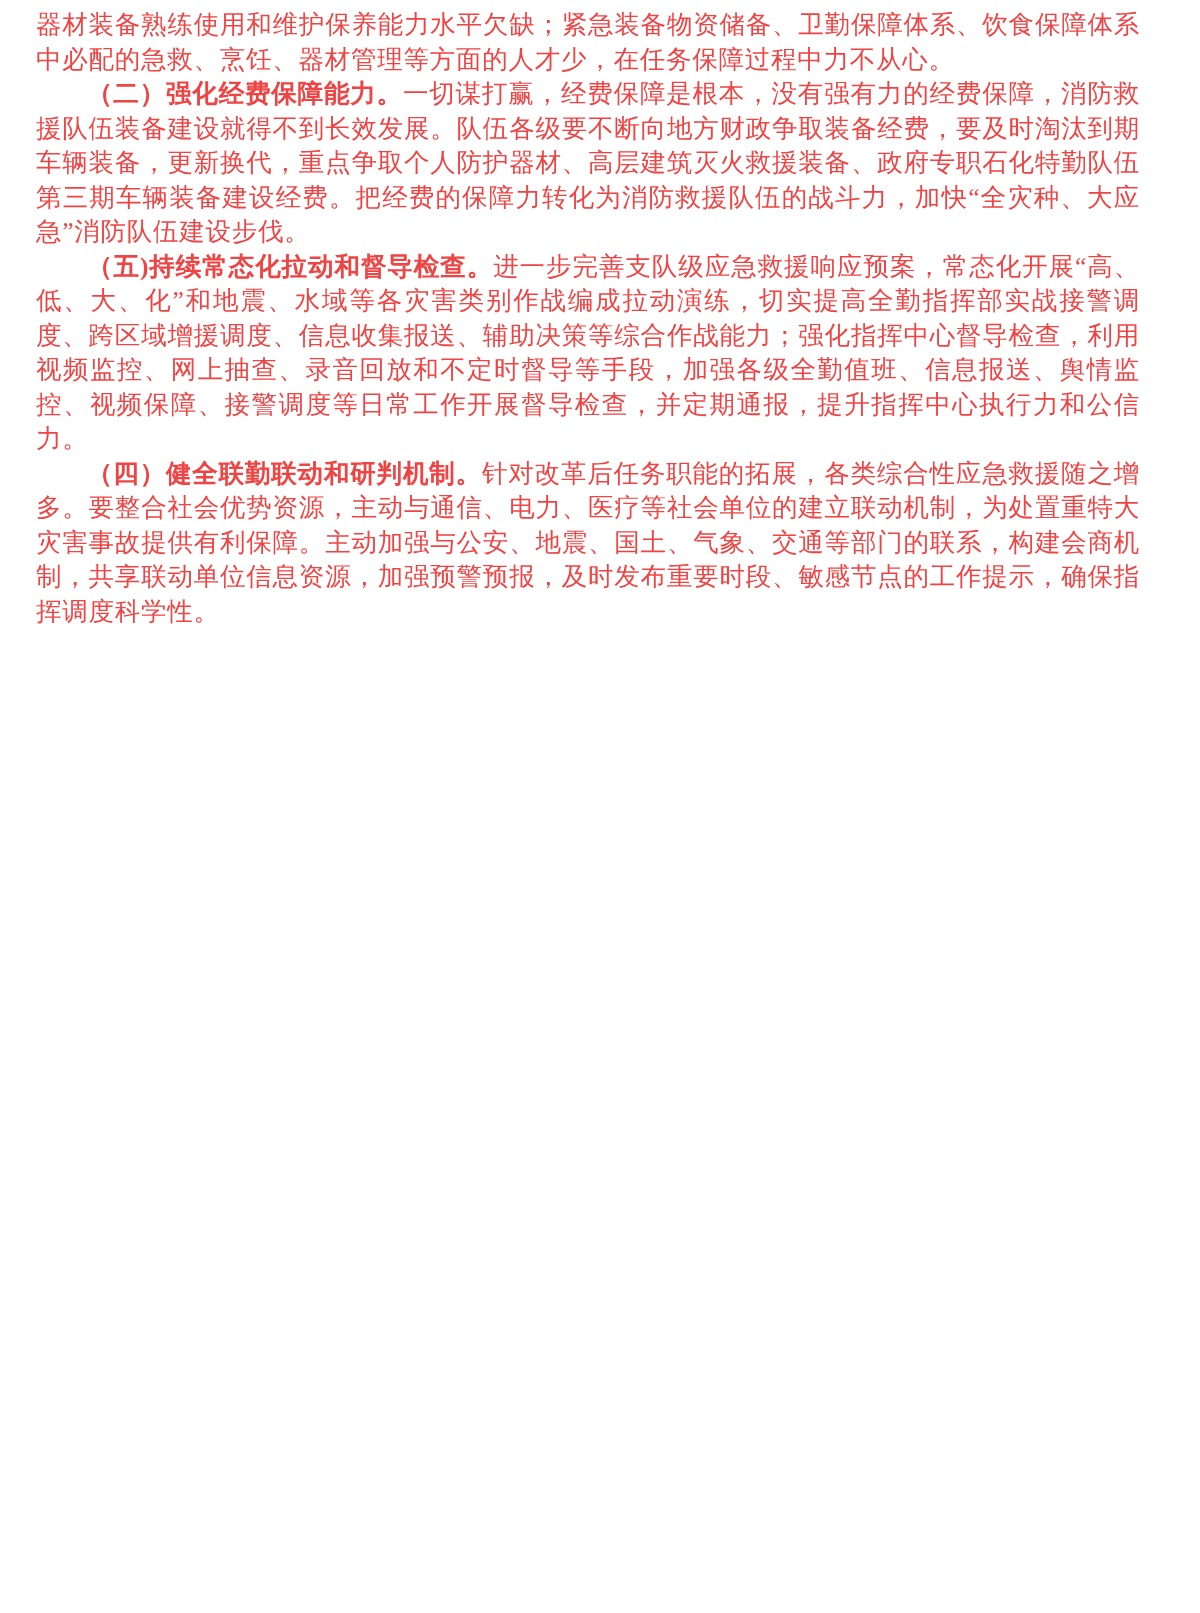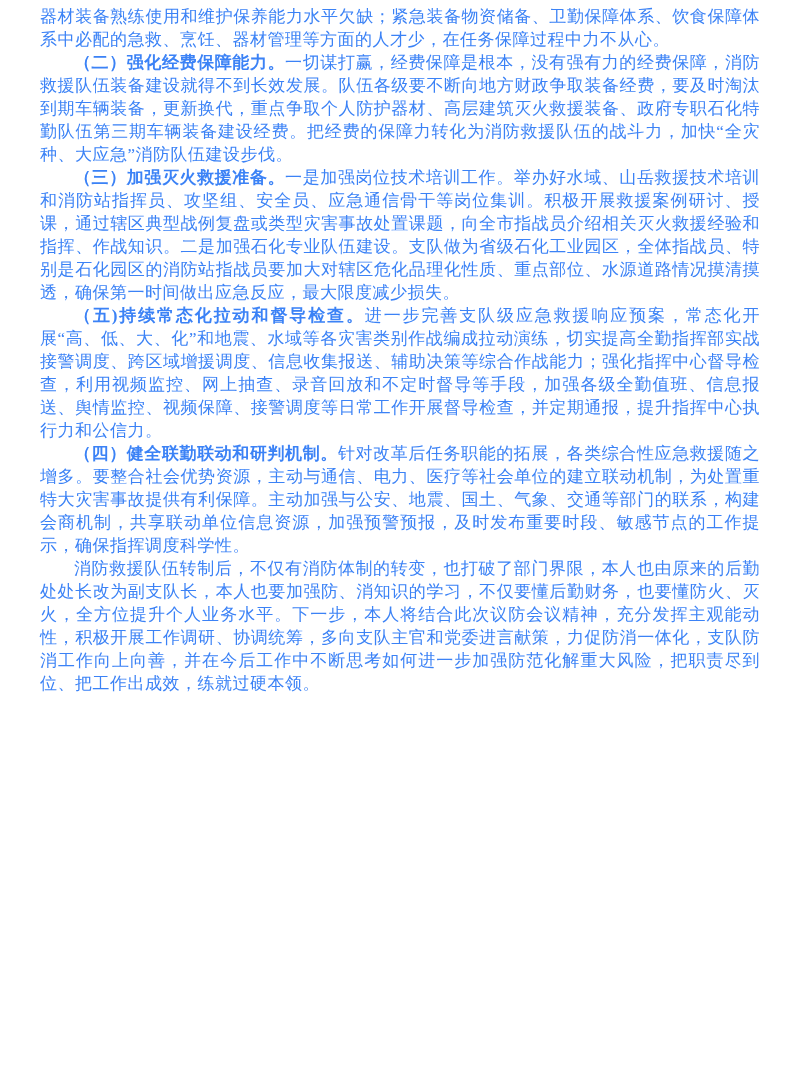--- a/index.html
+++ b/index.html
@@ -4,27 +4,27 @@
 <style>
   html, body {
     margin: 0;
     padding: 0;
     background: #ffffff;
   }
   .page {
     width: 800px;
     min-height: 1075px;
     box-sizing: border-box;
-    padding: 5px 40px 40px 40px;
+    padding: 5px 40px 40px 24px;
     background: #ffffff;
     font-family: "Liberation Serif", "DejaVu Serif", serif;
     font-size: 17px;
     line-height: 23px;
     letter-spacing: 0.5px;
-    color: #3b82f6;
+    color: #ef4444;
     text-align: justify;
     text-justify: inter-ideograph;
   }
   .para {
     margin: 0;
     text-indent: 2em;
   }
   .para.no-indent {
     text-indent: 0;
   }
@@ -39,21 +39,19 @@
 <body>
 
 <div class="page">
 
   <p class="para no-indent">器材装备熟练使用和维护保养能力水平欠缺；紧急装备物资储备、卫勤保障体系、饮食保障体系中必配的急救、烹饪、器材管理等方面的人才少，在任务保障过程中力不从心。</p>
 
 
 
   <p class="para"><b class="lead">（二）强化经费保障能力。</b><span>一切谋打赢，经费保障是根本，没有强有力的经费保障，消防救援队伍装备建设就得不到长效发展。队伍各级要不断向地方财政争取装备经费，要及时淘汰到期车辆装备，更新换代，重点争取个人防护器材、高层建筑灭火救援装备、政府专职石化特勤队伍第三期车辆装备建设经费。把经费的保障力转化为消防救援队伍的战斗力，加快“全灾种、大应急”消防队伍建设步伐。</span></p>
 
-  <p class="para"><b class="lead">（三）加强灭火救援准备。</b><span>一是加强岗位技术培训工作。举办好水域、山岳救援技术培训和消防站指挥员、攻坚组、安全员、应急通信骨干等岗位集训。积极开展救援案例研讨、授课，通过辖区典型战例复盘或类型灾害事故处置课题，向全市指战员介绍相关灭火救援经验和指挥、作战知识。二是加强石化专业队伍建设。支队做为省级石化工业园区，全体指战员、特别是石化园区的消防站指战员要加大对辖区危化品理化性质、重点部位、水源道路情况摸清摸透，确保第一时间做出应急反应，最大限度减少损失。</span></p>
 
   <p class="para"><b class="lead">（五)持续常态化拉动和督导检查。</b><span>进一步完善支队级应急救援响应预案，常态化开展“高、低、大、化”和地震、水域等各灾害类别作战编成拉动演练，切实提高全勤指挥部实战接警调度、跨区域增援调度、信息收集报送、辅助决策等综合作战能力；强化指挥中心督导检查，利用视频监控、网上抽查、录音回放和不定时督导等手段，加强各级全勤值班、信息报送、舆情监控、视频保障、接警调度等日常工作开展督导检查，并定期通报，提升指挥中心执行力和公信力。</span></p>
 
   <p class="para"><b class="lead">（四）健全联勤联动和研判机制。</b><span>针对改革后任务职能的拓展，各类综合性应急救援随之增多。要整合社会优势资源，主动与通信、电力、医疗等社会单位的建立联动机制，为处置重特大灾害事故提供有利保障。主动加强与公安、地震、国土、气象、交通等部门的联系，构建会商机制，共享联动单位信息资源，加强预警预报，及时发布重要时段、敏感节点的工作提示，确保指挥调度科学性。</span></p>
 
-  <p class="para">消防救援队伍转制后，不仅有消防体制的转变，也打破了部门界限，本人也由原来的后勤处处长改为副支队长，本人也要加强防、消知识的学习，不仅要懂后勤财务，也要懂防火、灭火，全方位提升个人业务水平。下一步，本人将结合此次议防会议精神，充分发挥主观能动性，积极开展工作调研、协调统筹，多向支队主官和党委进言献策，力促防消一体化，支队防消工作向上向善，并在今后工作中不断思考如何进一步加强防范化解重大风险，把职责尽到位、把工作出成效，练就过硬本领。</p>
 
 </div>
 
 </body></html>

